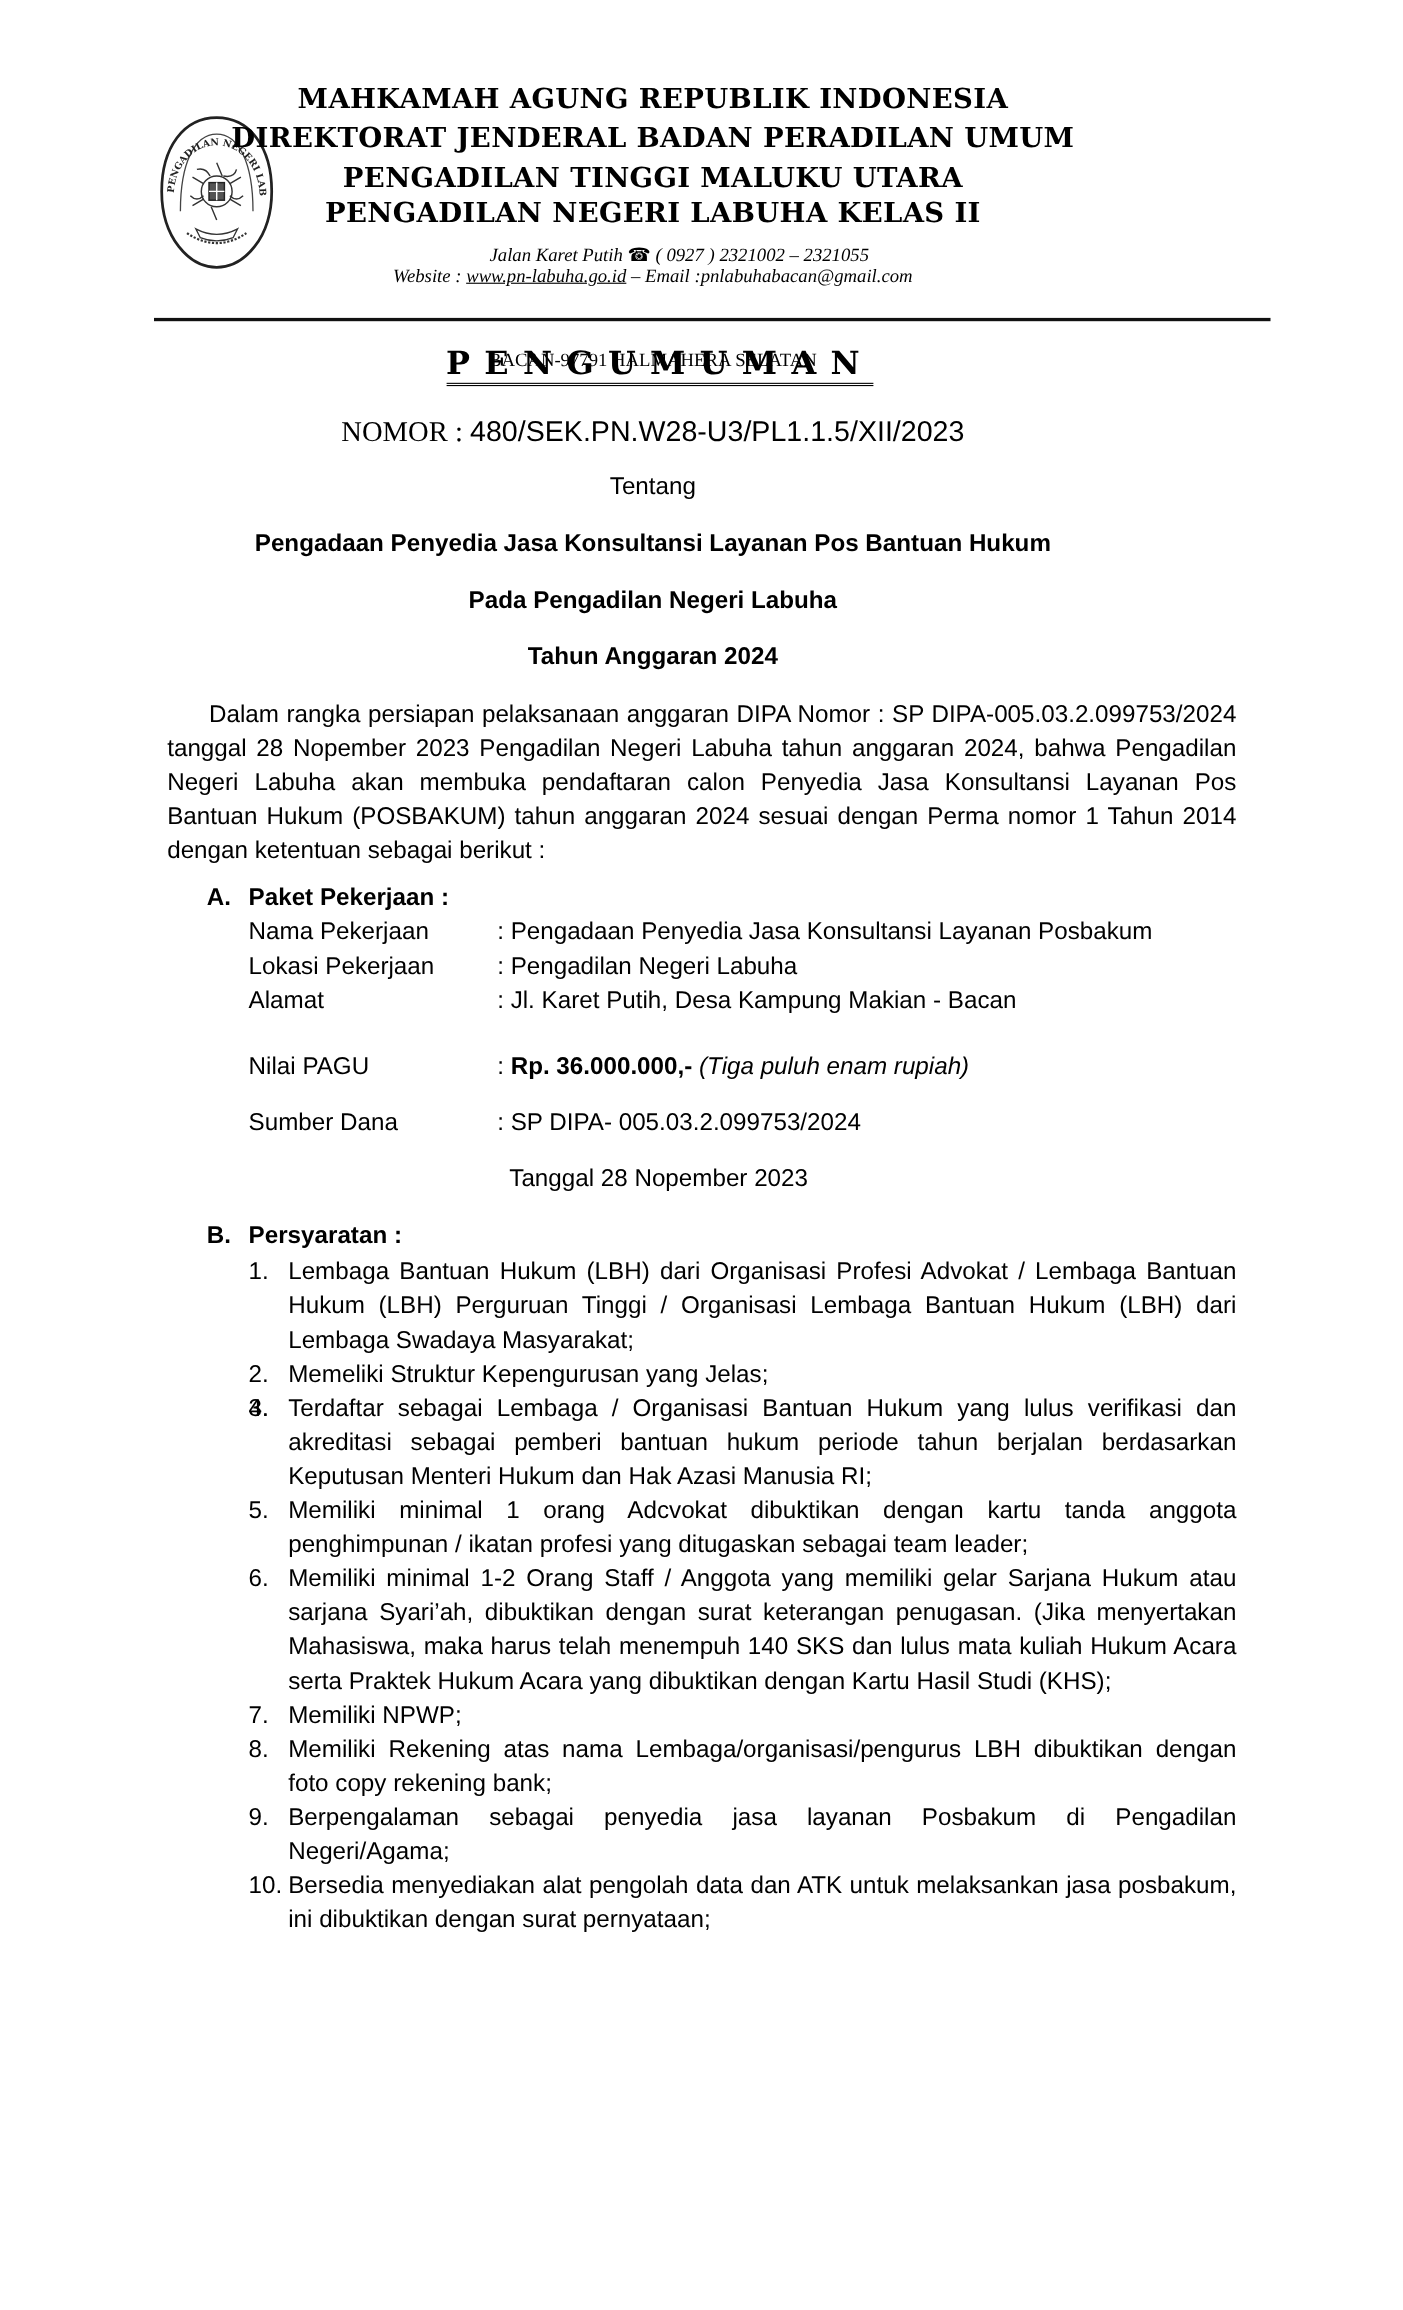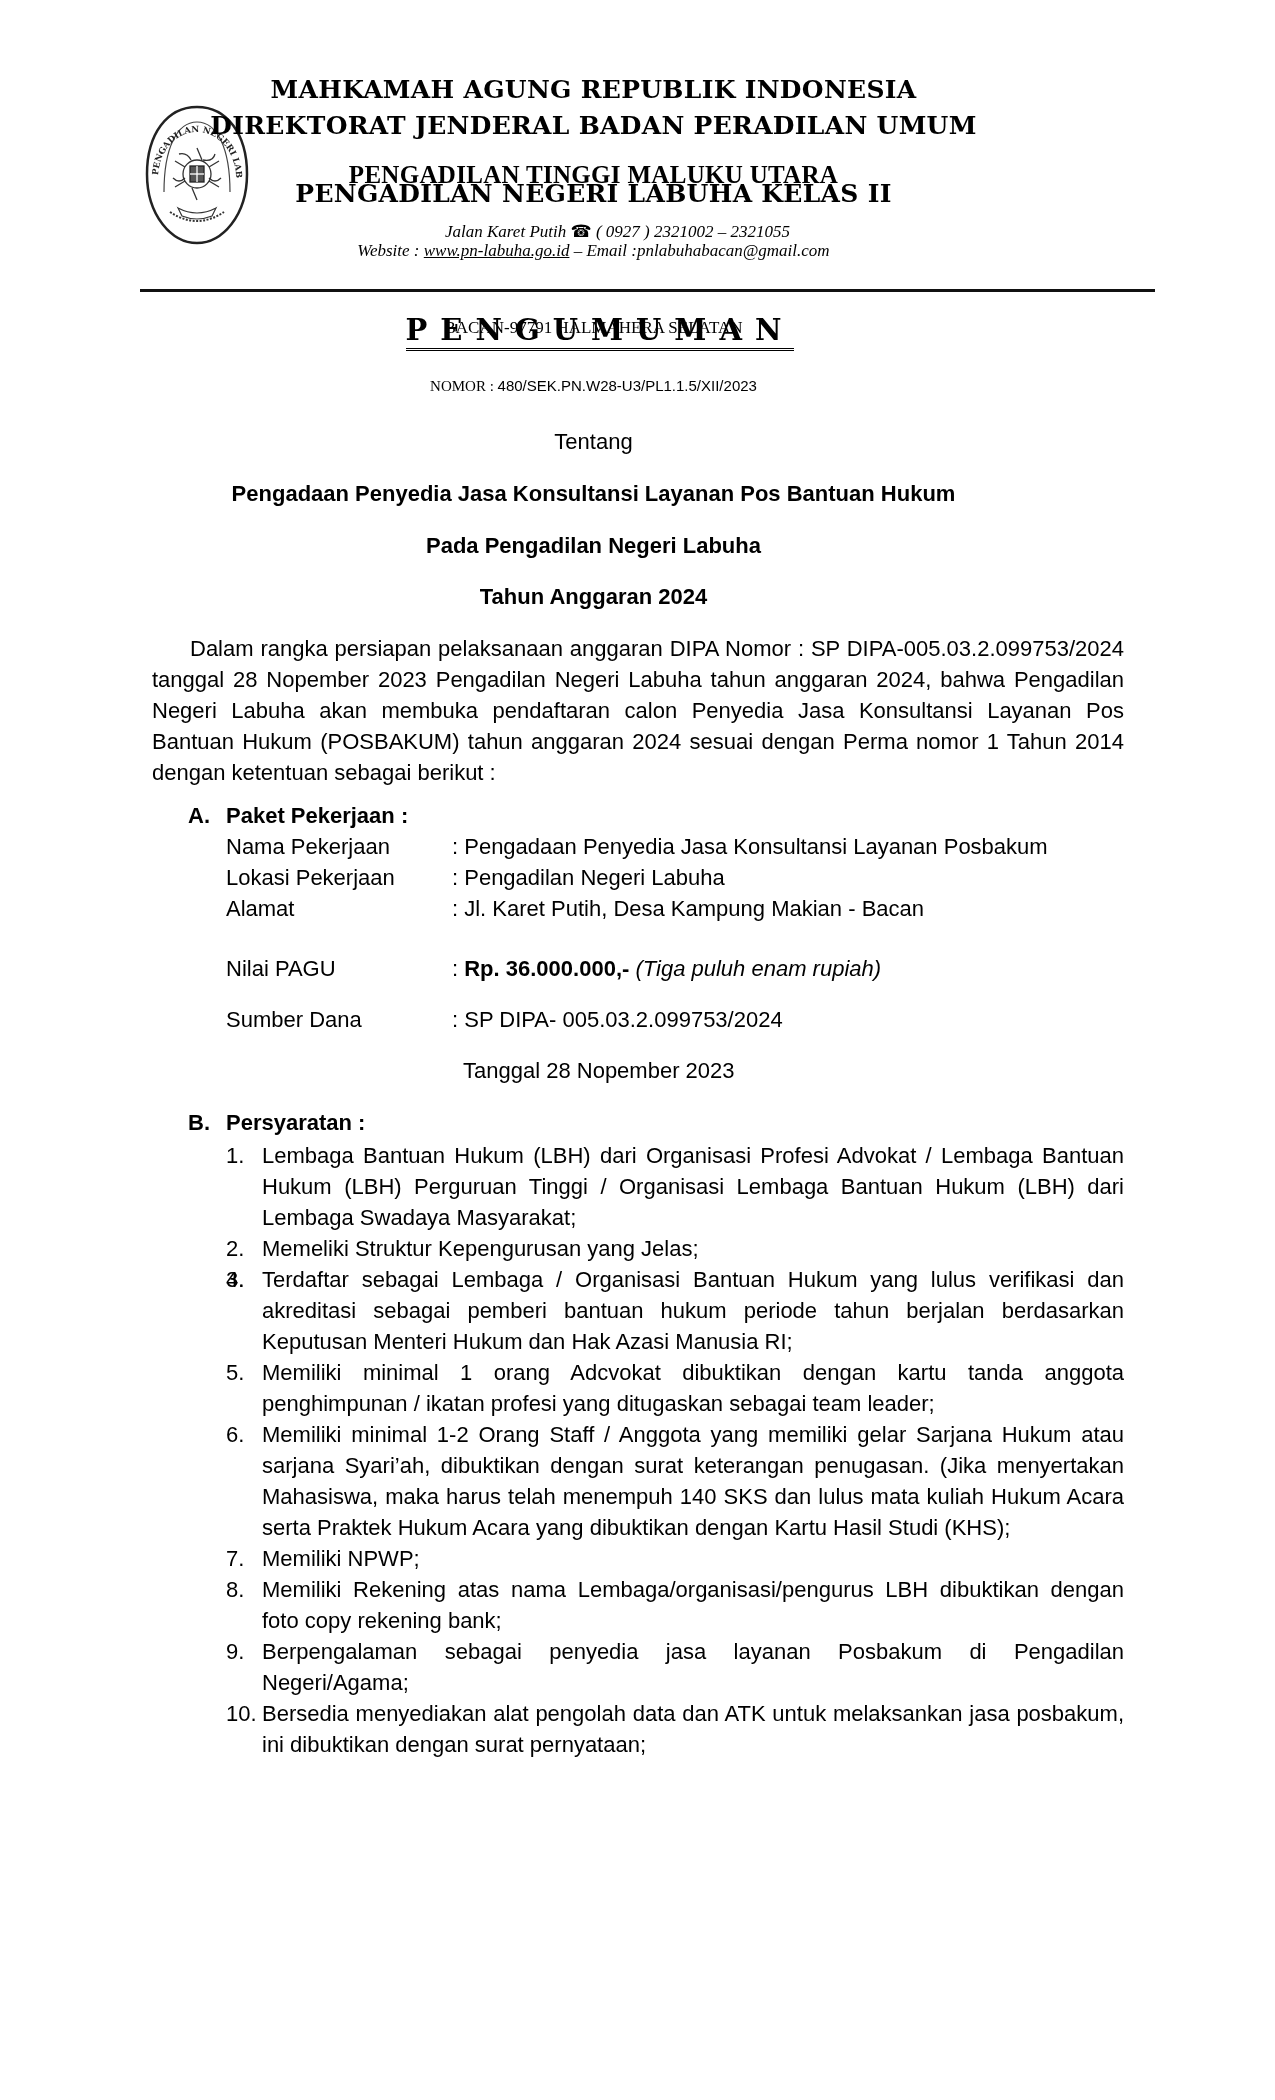--- a/index.html
+++ b/index.html
@@ -7,21 +7,21 @@
   .abs { position: absolute; }
   .center { left: 0; width: 1187px; text-align: center; }
   .kop { font-family: "DejaVu Serif", serif; font-weight: bold; font-size: 25px; letter-spacing: 0.3px; line-height: 36px; }
   .kop-sub { font-family: "Liberation Serif", serif; font-size: 17px; line-height: 19px; font-style: italic; }
   .kop-sub.upright { font-style: normal; }
   .kop-sub u { text-decoration: underline; }
   .logo { left: 142px; top: 104px; width: 110px; height: 142px; }
   .rule { left: 140px; top: 289px; width: 1015px; height: 3px; background: #111; }
   .title { top: 313px; font-family: "DejaVu Serif", serif; font-weight: bold; font-size: 29px; letter-spacing: 13px; }
   .title span { display: inline-block; border-bottom: 3px double #000; padding-bottom: 1px; line-height: 34px; margin-right: -13px; }
-  .nomor { top: 377px; font-size: 15px; }
+  .nomor { top: 377px; font-size: 26px; }
   .nomor .lbl { font-family: "Liberation Serif", serif; }
   .txt22 { font-size: 22px; line-height: 26px; }
   .bold { font-weight: bold; }
   .para { left: 152px; width: 972px; top: 633px; font-size: 22px; line-height: 31px; text-align: justify; text-indent: 38px; }
   .sec-head { font-size: 22px; font-weight: bold; line-height: 31px; }
   .sec-head .letter { position: absolute; left: 0; }
   .sec-head .label { position: absolute; left: 38px; white-space: nowrap; }
   .row { position: absolute; left: 226px; font-size: 22px; line-height: 31px; white-space: nowrap; }
   .row .k { position: absolute; left: 0; }
   .row .v { position: absolute; left: 226px; }
@@ -50,21 +50,21 @@
       <line x1="0" y1="-8" x2="0" y2="8" stroke="#fff"></line>
       <line x1="-7" y1="0" x2="7" y2="0" stroke="#fff"></line>
     </g>
     <path d="M28,108 q27,18 54,0" fill="none" stroke="#333" stroke-width="2" stroke-dasharray="2 1.5"></path>
     <path d="M36,104 q19,10 38,0 l-4,8 q-15,6 -30,0 z" fill="none" stroke="#333" stroke-width="1.2"></path>
   </svg>
 </div>
 
 <div class="abs center kop" style="top:72px;">MAHKAMAH AGUNG REPUBLIK INDONESIA</div>
 <div class="abs center kop" style="top:108px;">DIREKTORAT JENDERAL BADAN PERADILAN UMUM</div>
-<div class="abs center kop" style="top:157px;font-family:Liberation Serif, serif;">PENGADILAN TINGGI MALUKU UTARA</div>
+<div class="abs center kop" style="top:144px;">PENGADILAN TINGGI MALUKU UTARA</div>
 <div class="abs center kop" style="top:176px;">PENGADILAN NEGERI LABUHA KELAS II</div>
 
 <div class="abs center kop-sub" style="top:222px;margin-left:24px;">
   <span>Jalan  Karet Putih</span>
   <span style="font-style:normal;">☎</span>
   <span>( 0927 ) 2321002 – 2321055</span>
 </div>
 <div class="abs center kop-sub" style="top:241px;">
   <span>Website : </span><u>www.pn-labuha.go.id</u><span> – Email :</span><span>pnlabuhabacan@gmail.com</span>
 </div>

